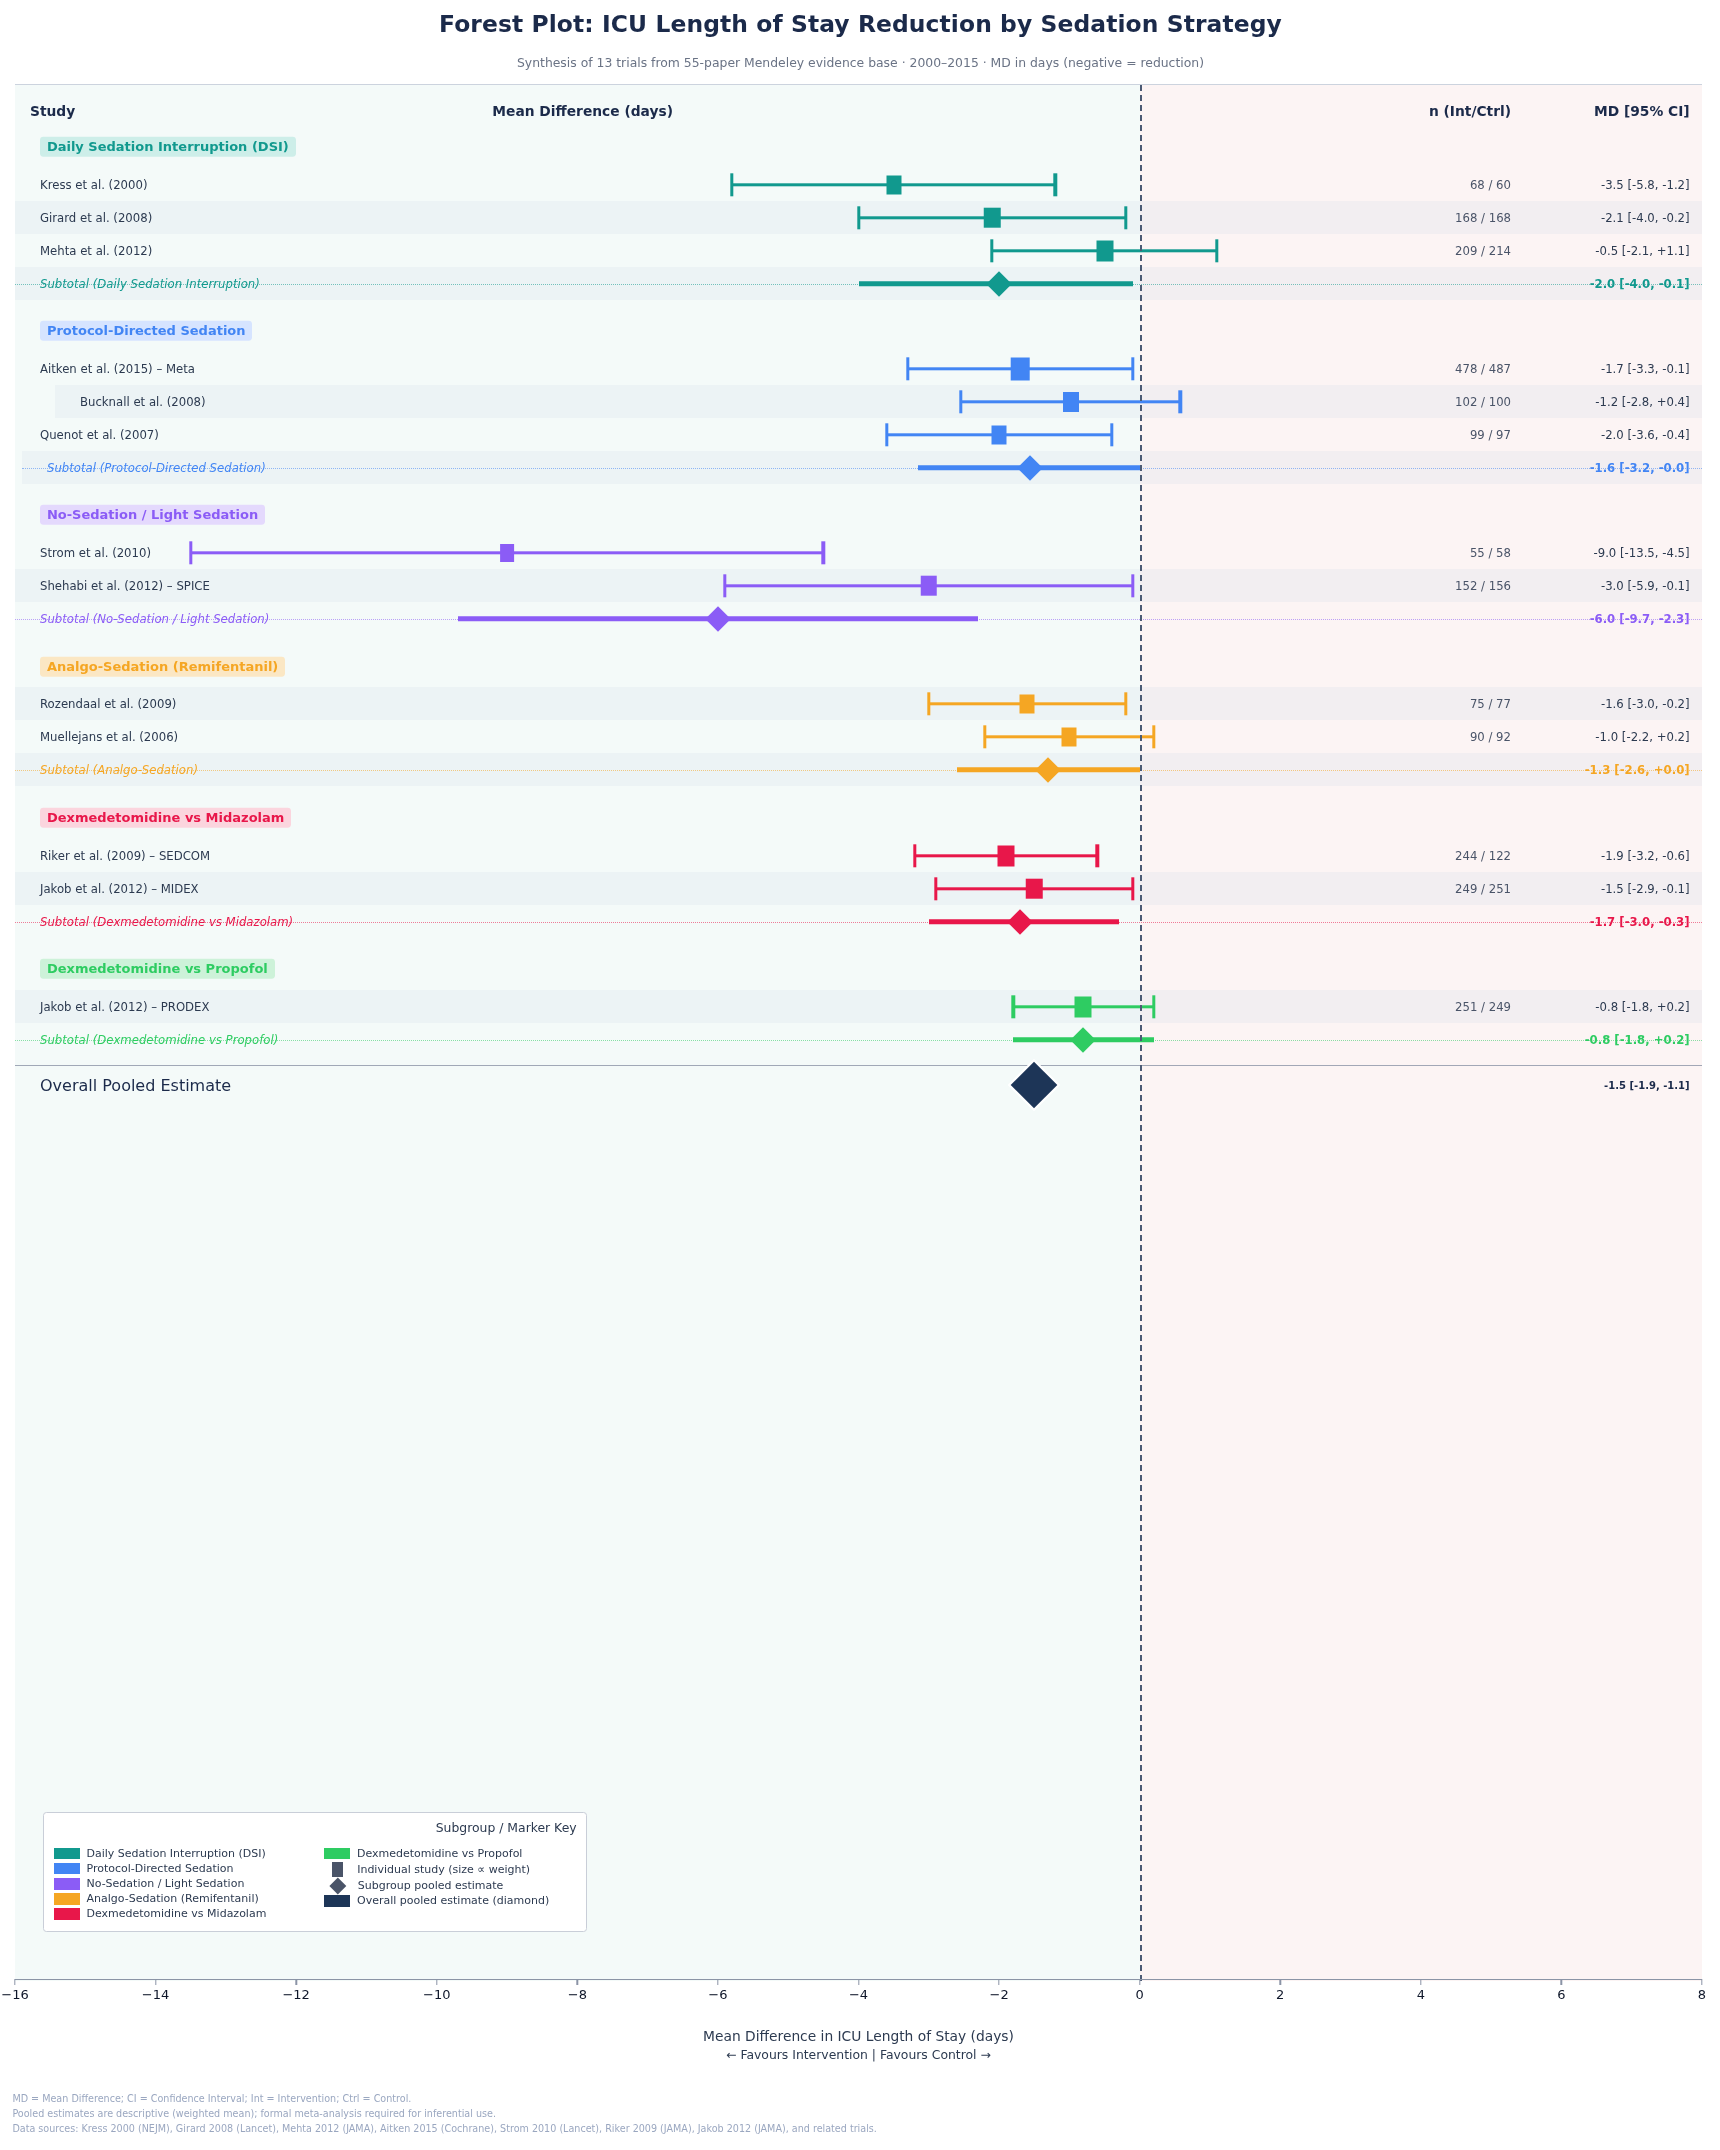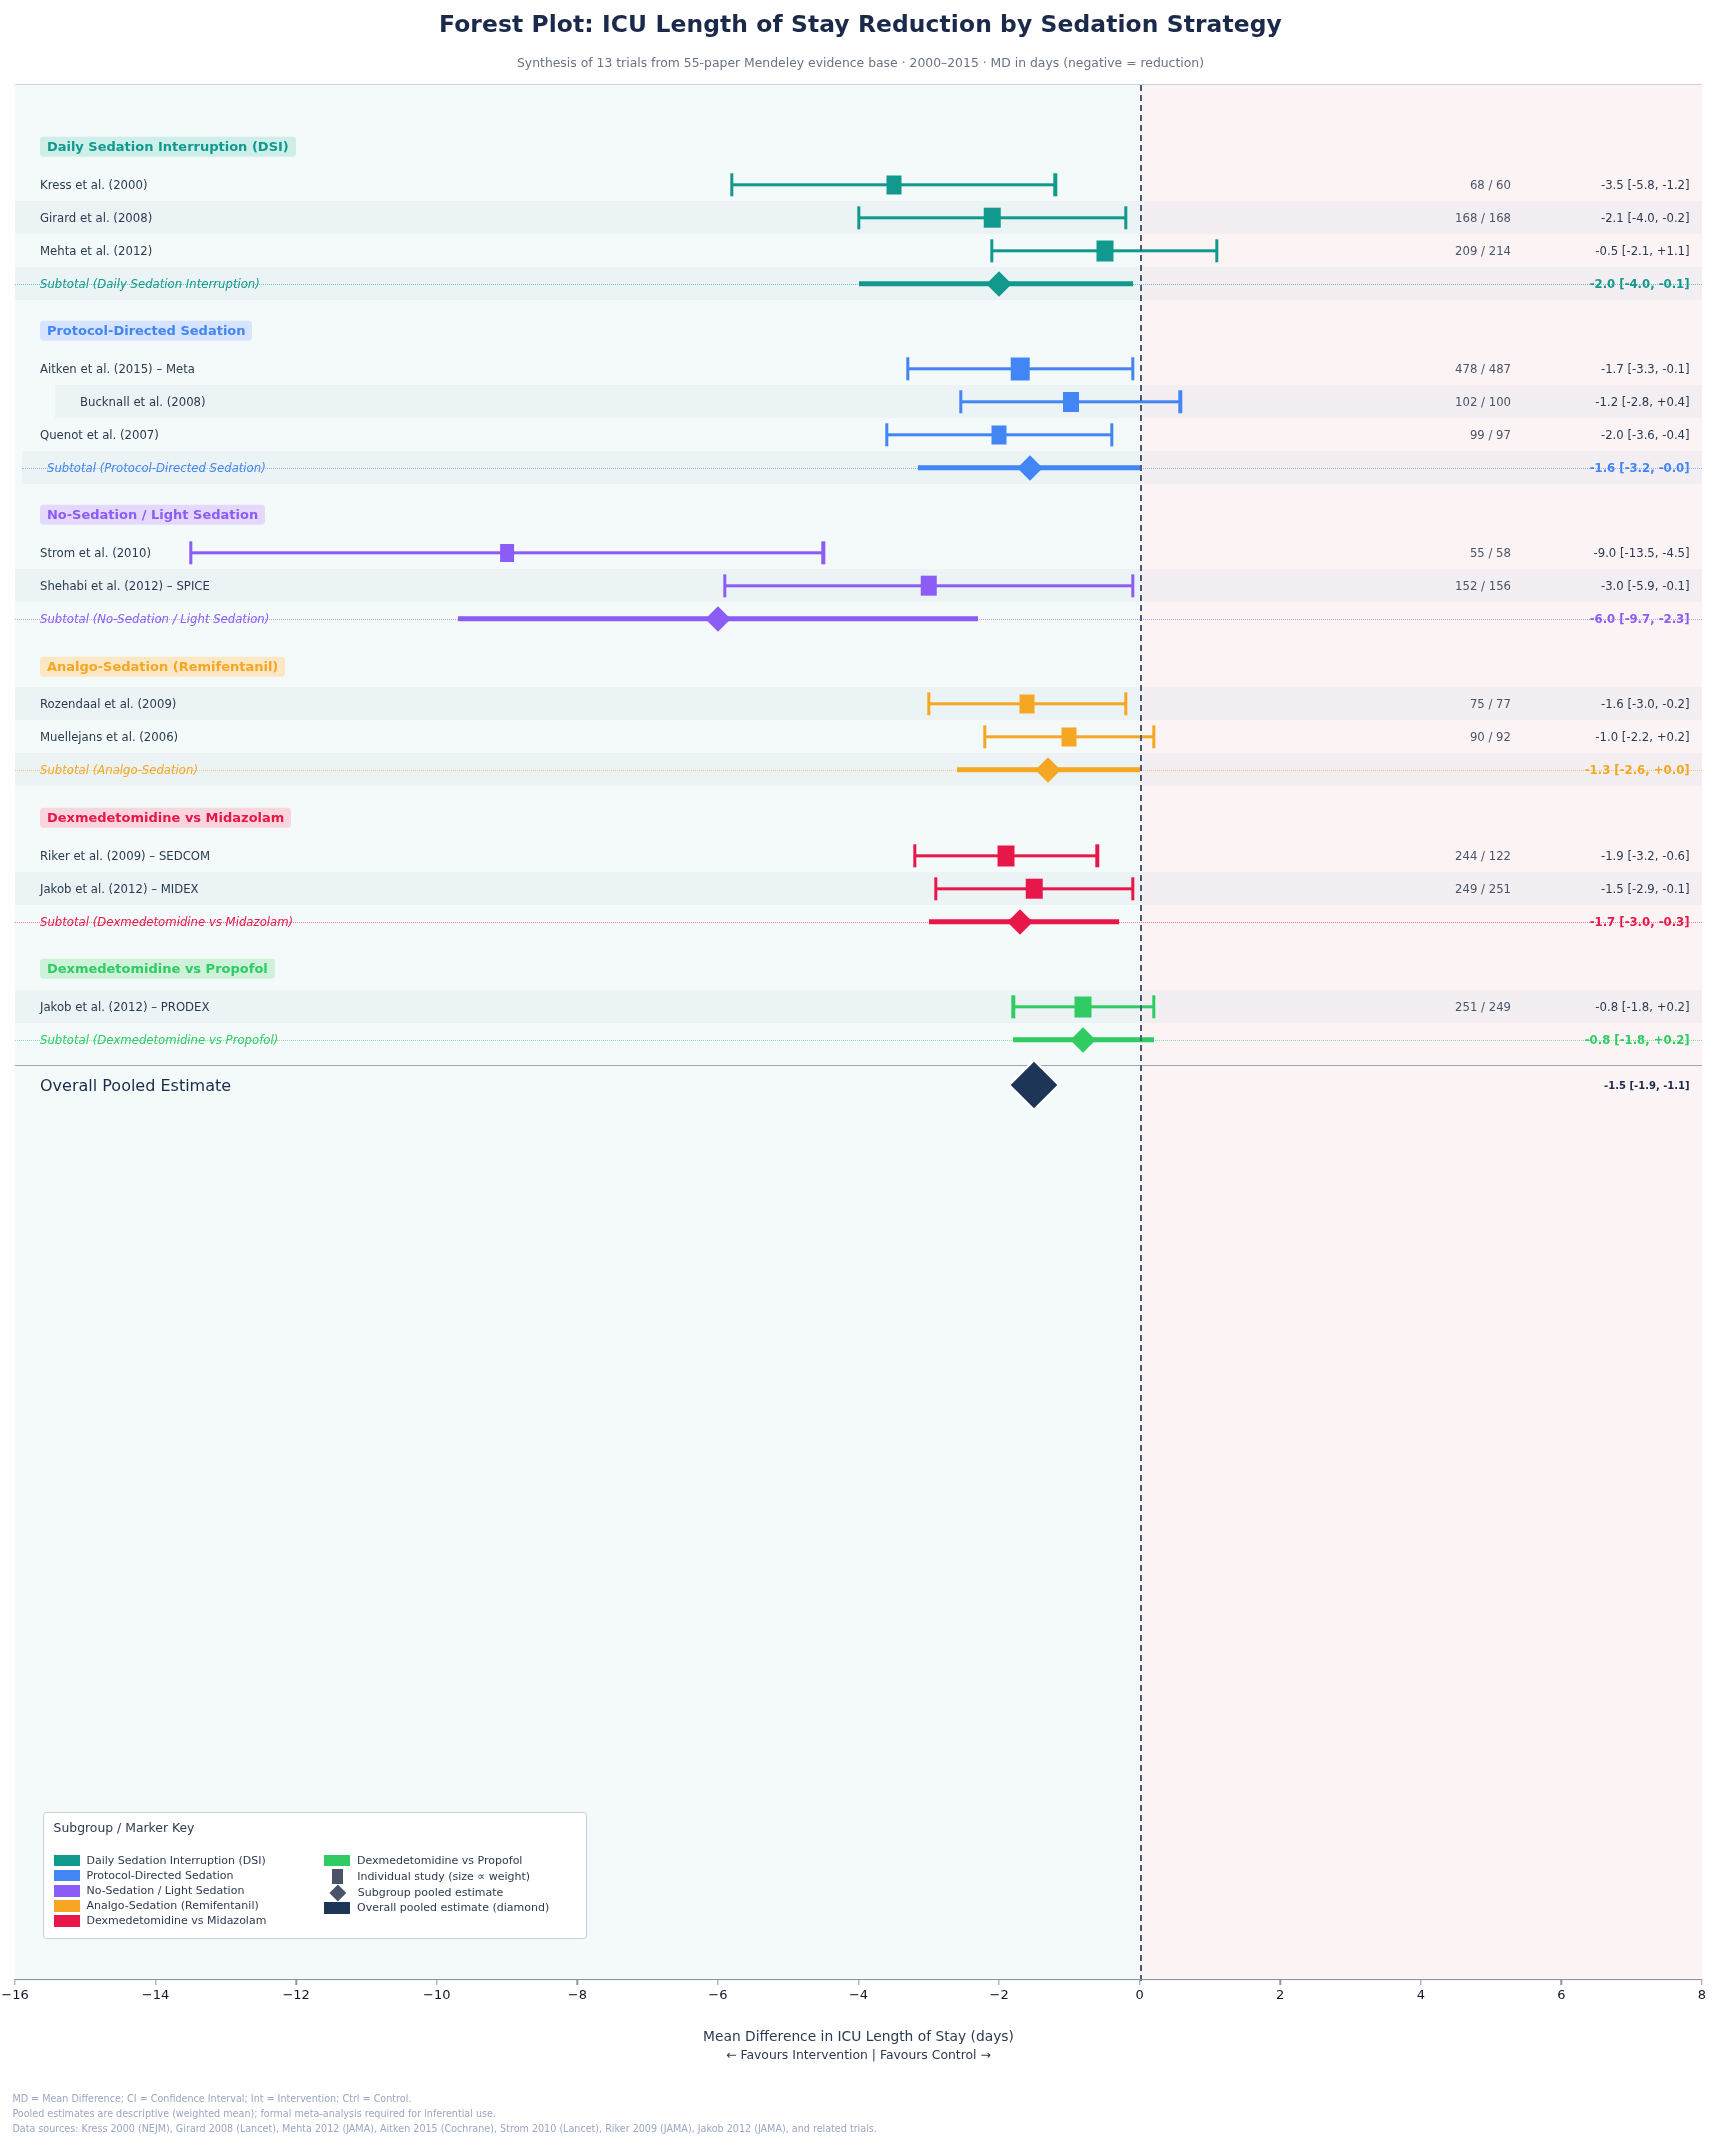--- a/index.html
+++ b/index.html
@@ -94,21 +94,21 @@
   .dia{position:absolute;top:50%;transform:translate(-50%,-50%) rotate(45deg);}
   .dia.big{box-shadow:0 0 0 2.1px #ffffff;}
 
   
   #legend{
     position:absolute;left:43px;top:1812px;width:523px;
     background:#ffffff;border:0.7px solid #c9ced8;border-radius:3.4px;
     padding:6.9px 9.6px 8.3px 9.6px;
   }
   #legend .lg-title{
-    text-align:left;font-size:12.4px;color:#2c3a50;margin-bottom:17px;
+    text-align:right;font-size:12.4px;color:#2c3a50;margin-bottom:10px;
   }
   #legend .lg-cols{display:flex;gap:18px;}
   #legend .lg-col{flex:1;}
   #legend .lg-item{display:flex;align-items:center;gap:6.9px;margin:2.1px 0;}
   #legend .lg-item span.t{font-size:11px;color:#2c3a50;white-space:nowrap;}
   .swatch{width:26px;height:11.7px;flex:0 0 auto;}
   .swatch.sqm{width:11px;height:15px;margin-left:7.6px;margin-right:7.6px;}
   .swatch.diam{width:11.7px;height:11.7px;transform:rotate(45deg);margin-left:7.6px;margin-right:7.6px;}
 
   
@@ -132,20 +132,26 @@
 <body>
 
 <div class="page">
 
   <div id="title">Forest Plot: ICU Length of Stay Reduction by Sedation Strategy</div>
   <div id="subtitle">Synthesis of 13 trials from 55-paper Mendeley evidence base · 2000–2015 · MD in days (negative = reduction)</div>
 
   <div id="plot">
     <div id="band-right" style="left: 66.6667%;"></div>
 
+    <div id="hdr">
+      <div class="h h-study">Study</div>
+      <div class="h h-md">Mean Difference (days)</div>
+      <div class="h h-n">n (Int/Ctrl)</div>
+      <div class="h h-ci">MD [95% CI]</div>
+    </div>
 
     <div id="rows">
         <div class="row ghead" style="top: 40px; height: 43px;">
           <div class="chip" style="color: rgb(17, 153, 142); background: rgb(205, 238, 233);">Daily Sedation Interruption (DSI)</div>
         </div>
         <div class="row " style="top: 83px; height: 33px;">
           <div class="label">Kress et al. (2000)</div>
           <div class="nval">68 / 60</div>
           <div class="ci">-3.5 [-5.8, -1.2]</div>
           <div class="ciline" style="left: 42.5%; width: 19.1667%; background: rgb(17, 153, 142);"></div>

